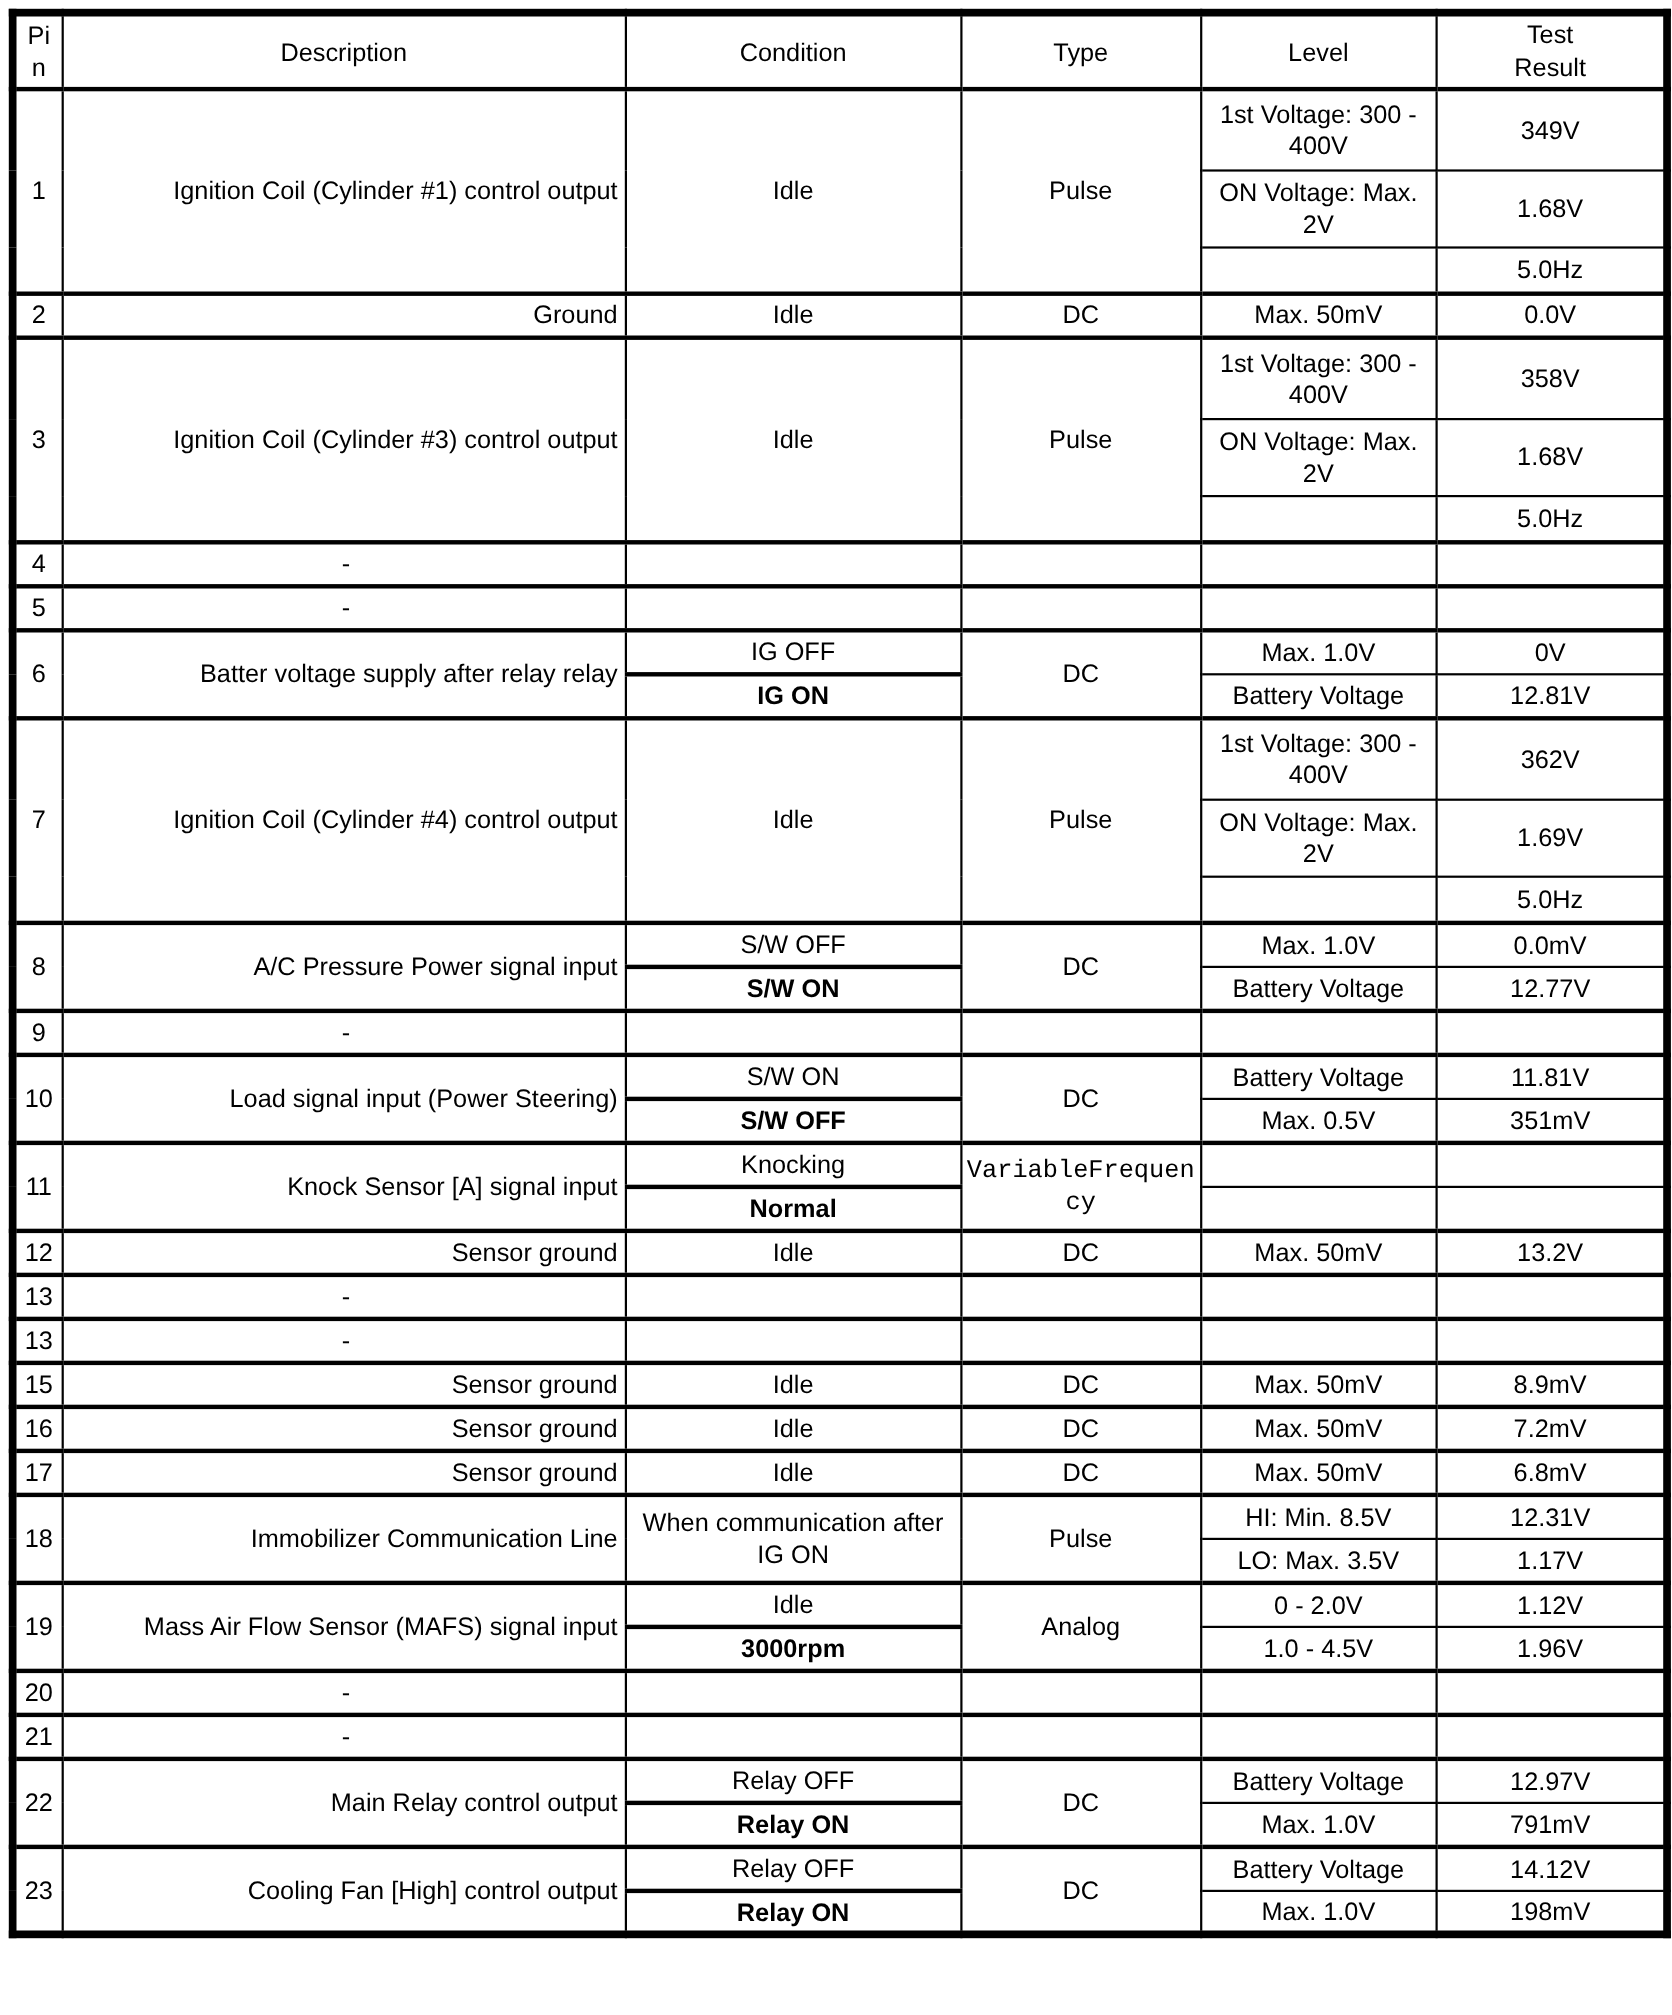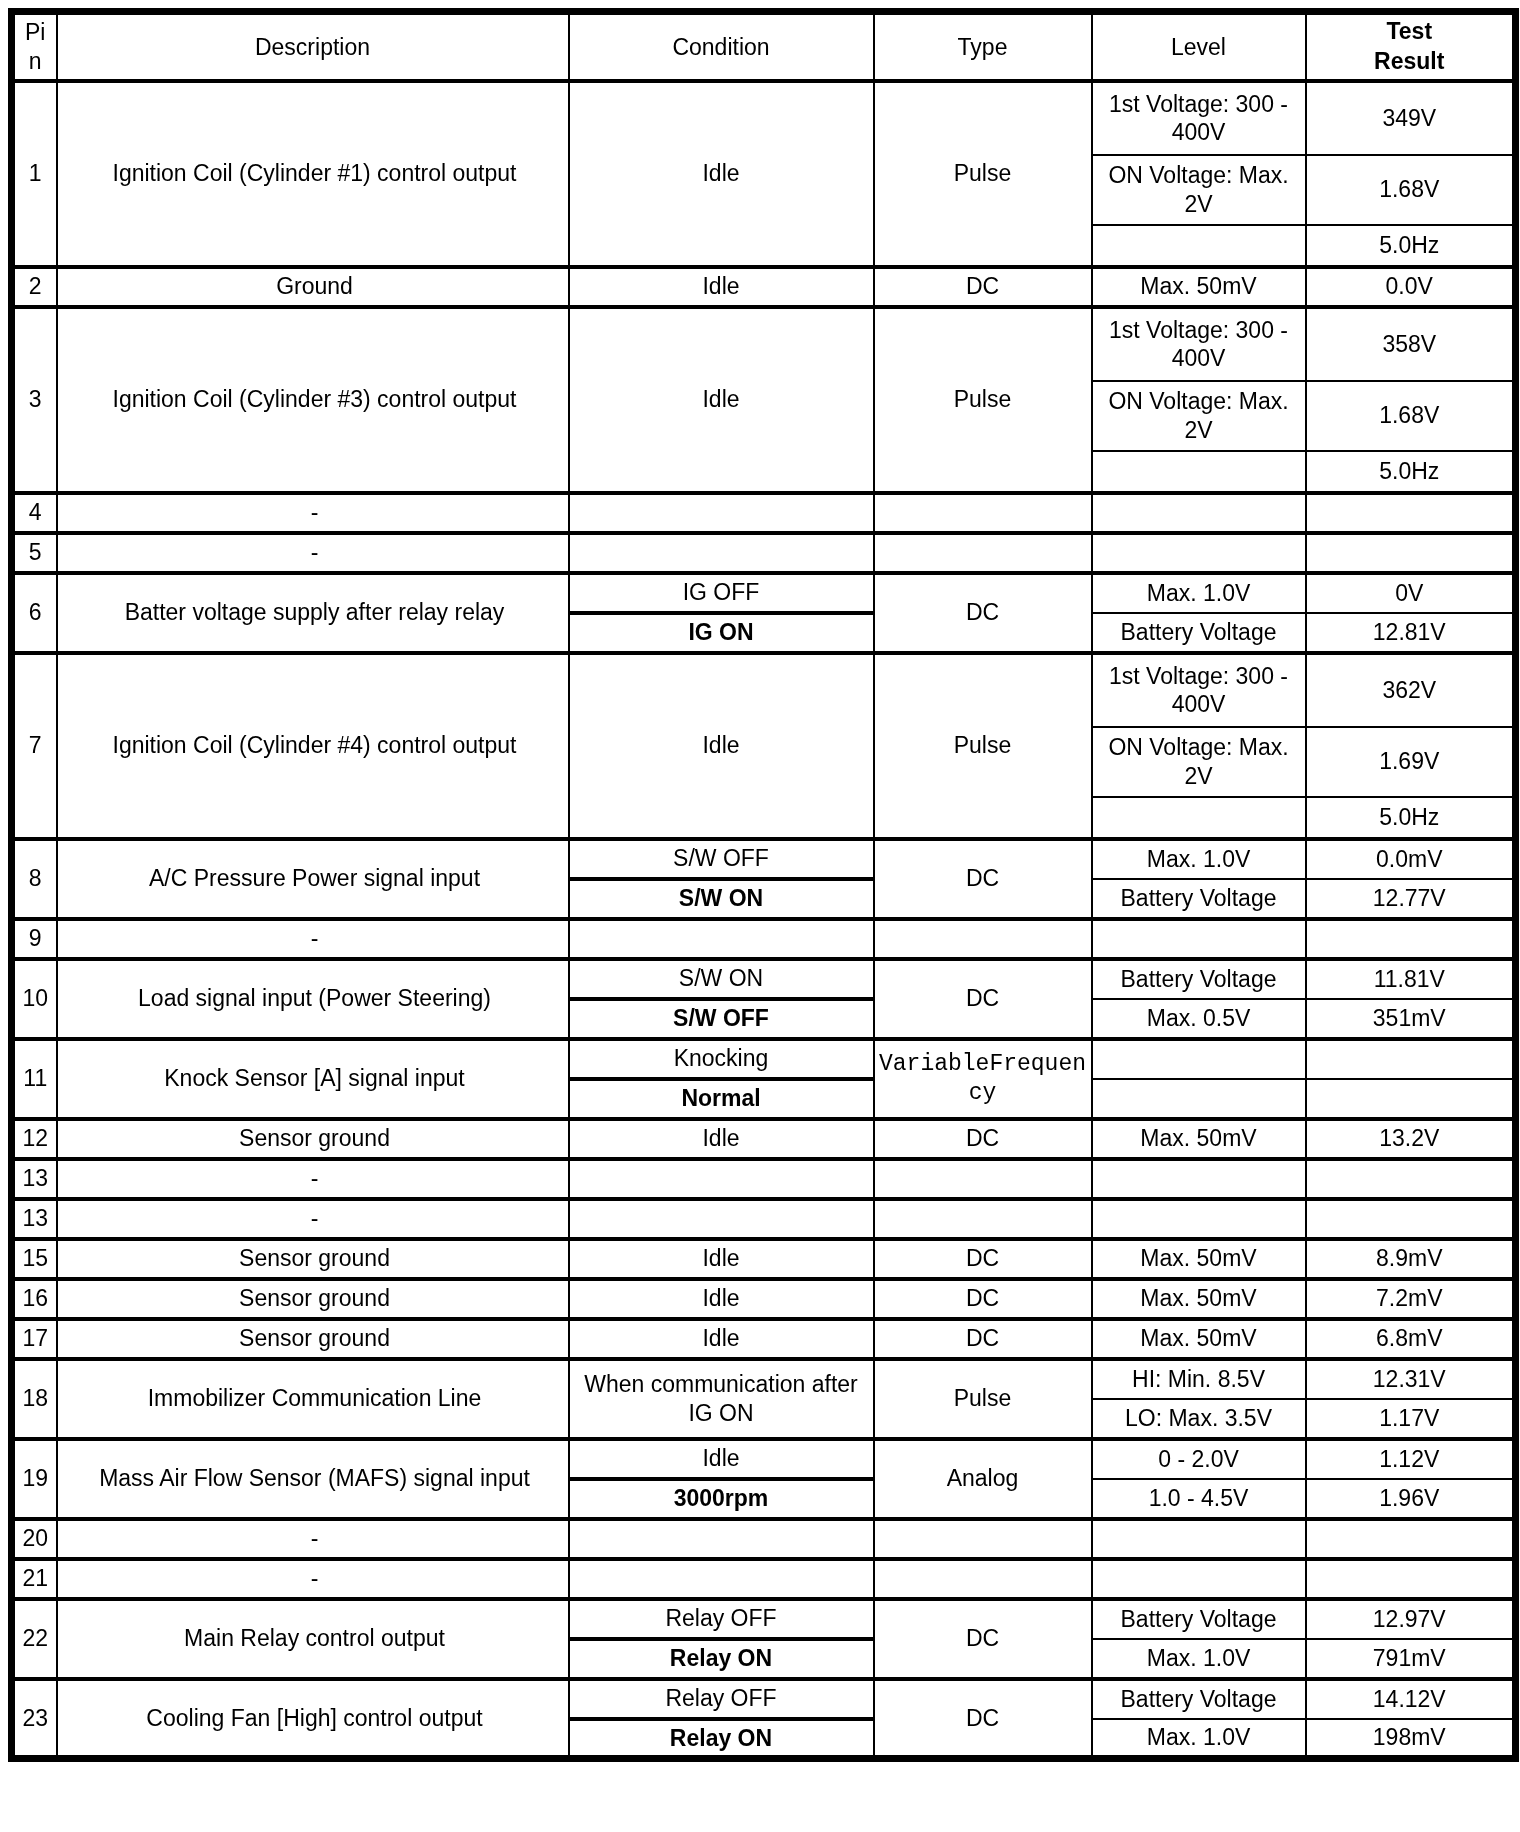--- a/index.html
+++ b/index.html
@@ -31,30 +31,30 @@
     padding: 2px 6px;
     line-height: 1.25;
     overflow: hidden;
     word-wrap: break-word;
   }
   
   tr.rs > td, tr.rs > th, thead tr > th { border-top: 4px solid #000; }
   thead tr > th { border-bottom: 3px solid #000; }
   
   td.cond-thick { border-top: 4px solid #000; font-weight: bold; }
-  td.desc { text-align: center; padding-left: 10px; }
+  td.desc { text-align: right; padding-left: 10px; }
   td.desc.dash { text-align: center; }
   
   tr.h-head { height: 58px; }
   tr.h-s  { height: 40px; }
   tr.h-d  { height: 40px; }
   tr.h-p1 { height: 74px; }
   tr.h-p2 { height: 70px; }
   tr.h-p3 { height: 42px; }
-  th div { line-height: 1.3; font-weight: bold; }
+  th div { line-height: 1.3; }
 </style>
 </head>
 <body>
 
 <div class="page">
 <table class="pin-table">
   <colgroup>
     <col style="width:45px">
         <col style="width:512px">
         <col style="width:305px">

